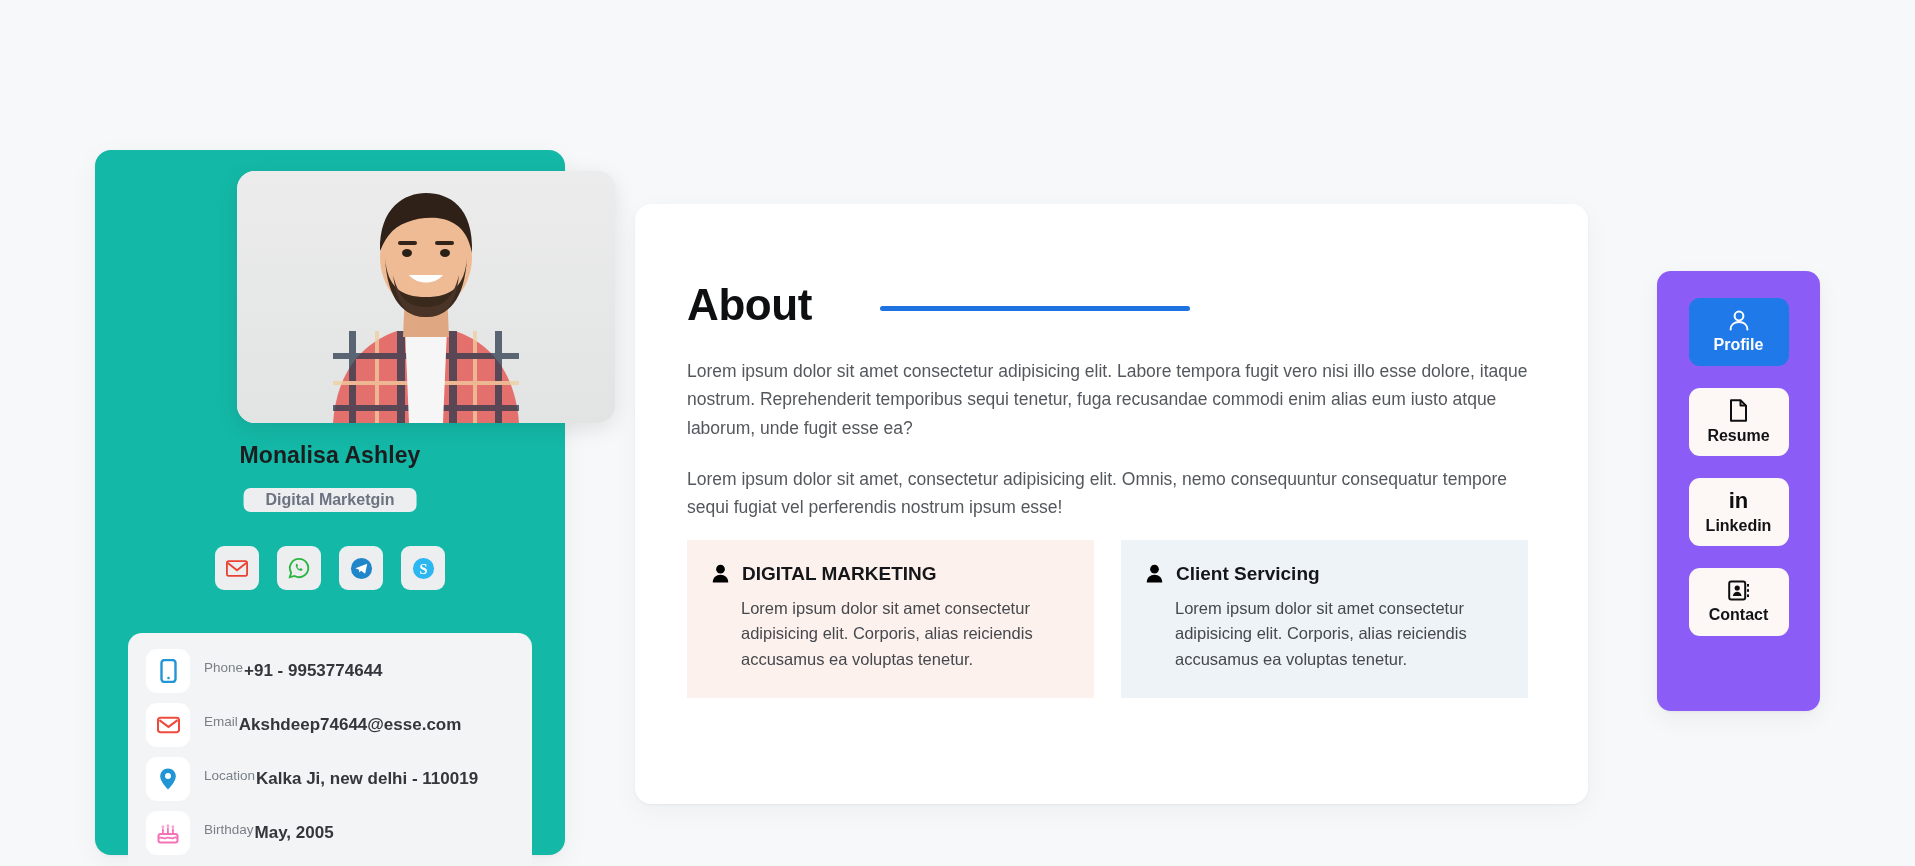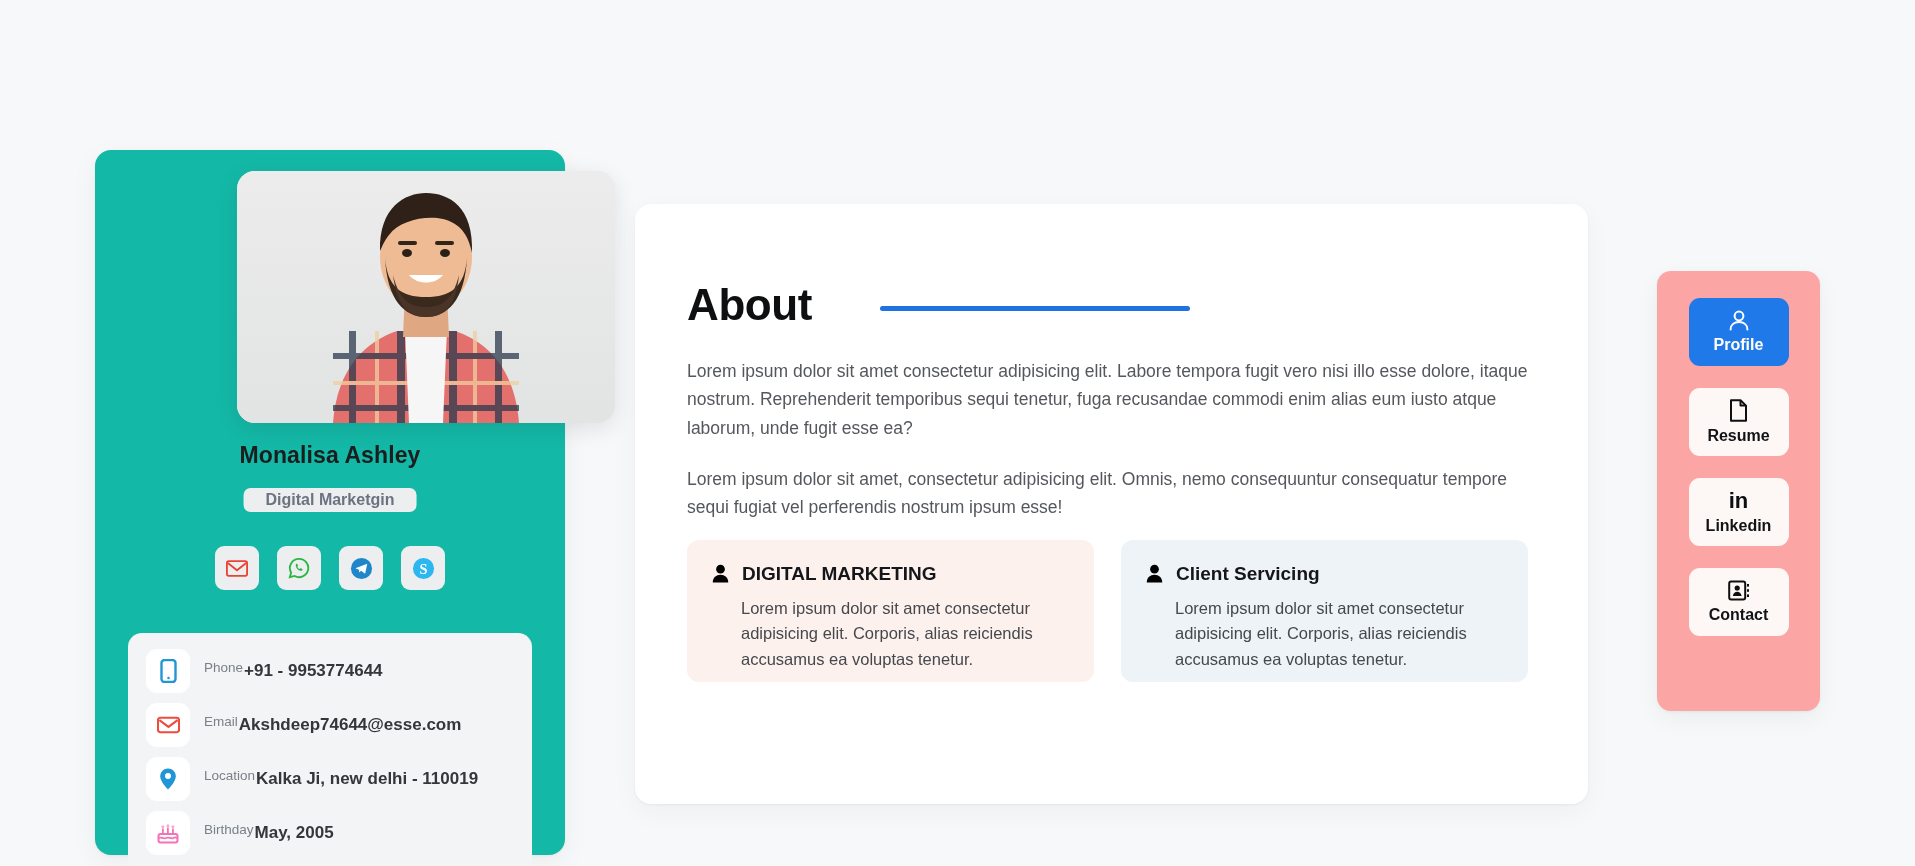--- a/index.html
+++ b/index.html
@@ -115,38 +115,38 @@
     margin-top: 28px;
     font-size: 20px; font-weight: bold; color: #17181b;
   }
 
   .skill-grid {
     margin-top: 18px;
     display: flex; gap: 27px;
   }
   .skill-card {
     width: 415px;
-    border-radius: 12px;
-    padding: 23px 26px 10px 25px;
+    border-radius: 0;
+    padding: 23px 26px 26px 25px;
   }
   .skill-card.peach { background: #fdf1ed; }
   .skill-card.blue  { background: #eef3f8; }
   .skill-head { display: flex; align-items: center; gap: 13px; }
   .skill-name { font-size: 19px; font-weight: bold; color: #15161a; }
   .skill-desc {
     margin-top: 11px; margin-left: 29px;
     font-size: 16.5px; line-height: 1.55; color: #45484d;
   }
 
   
   .nav-rail {
     position: absolute;
     left: 1657px; top: 271px;
     width: 163px; height: 440px;
-    background: #fca5a5;
+    background: #8b5cf6;
     border-radius: 14px;
     box-shadow: 0 1px 3px rgba(16,24,40,.05), 0 8px 24px rgba(16,24,40,.05);
     padding: 27px 36px;
     display: flex; flex-direction: column; gap: 22px; align-items: center;
   }
   .nav-item {
     width: 100px; height: 68px;
     border-radius: 11px;
     background: #fdf7f5;
     display: flex; flex-direction: column; align-items: center; justify-content: center;

